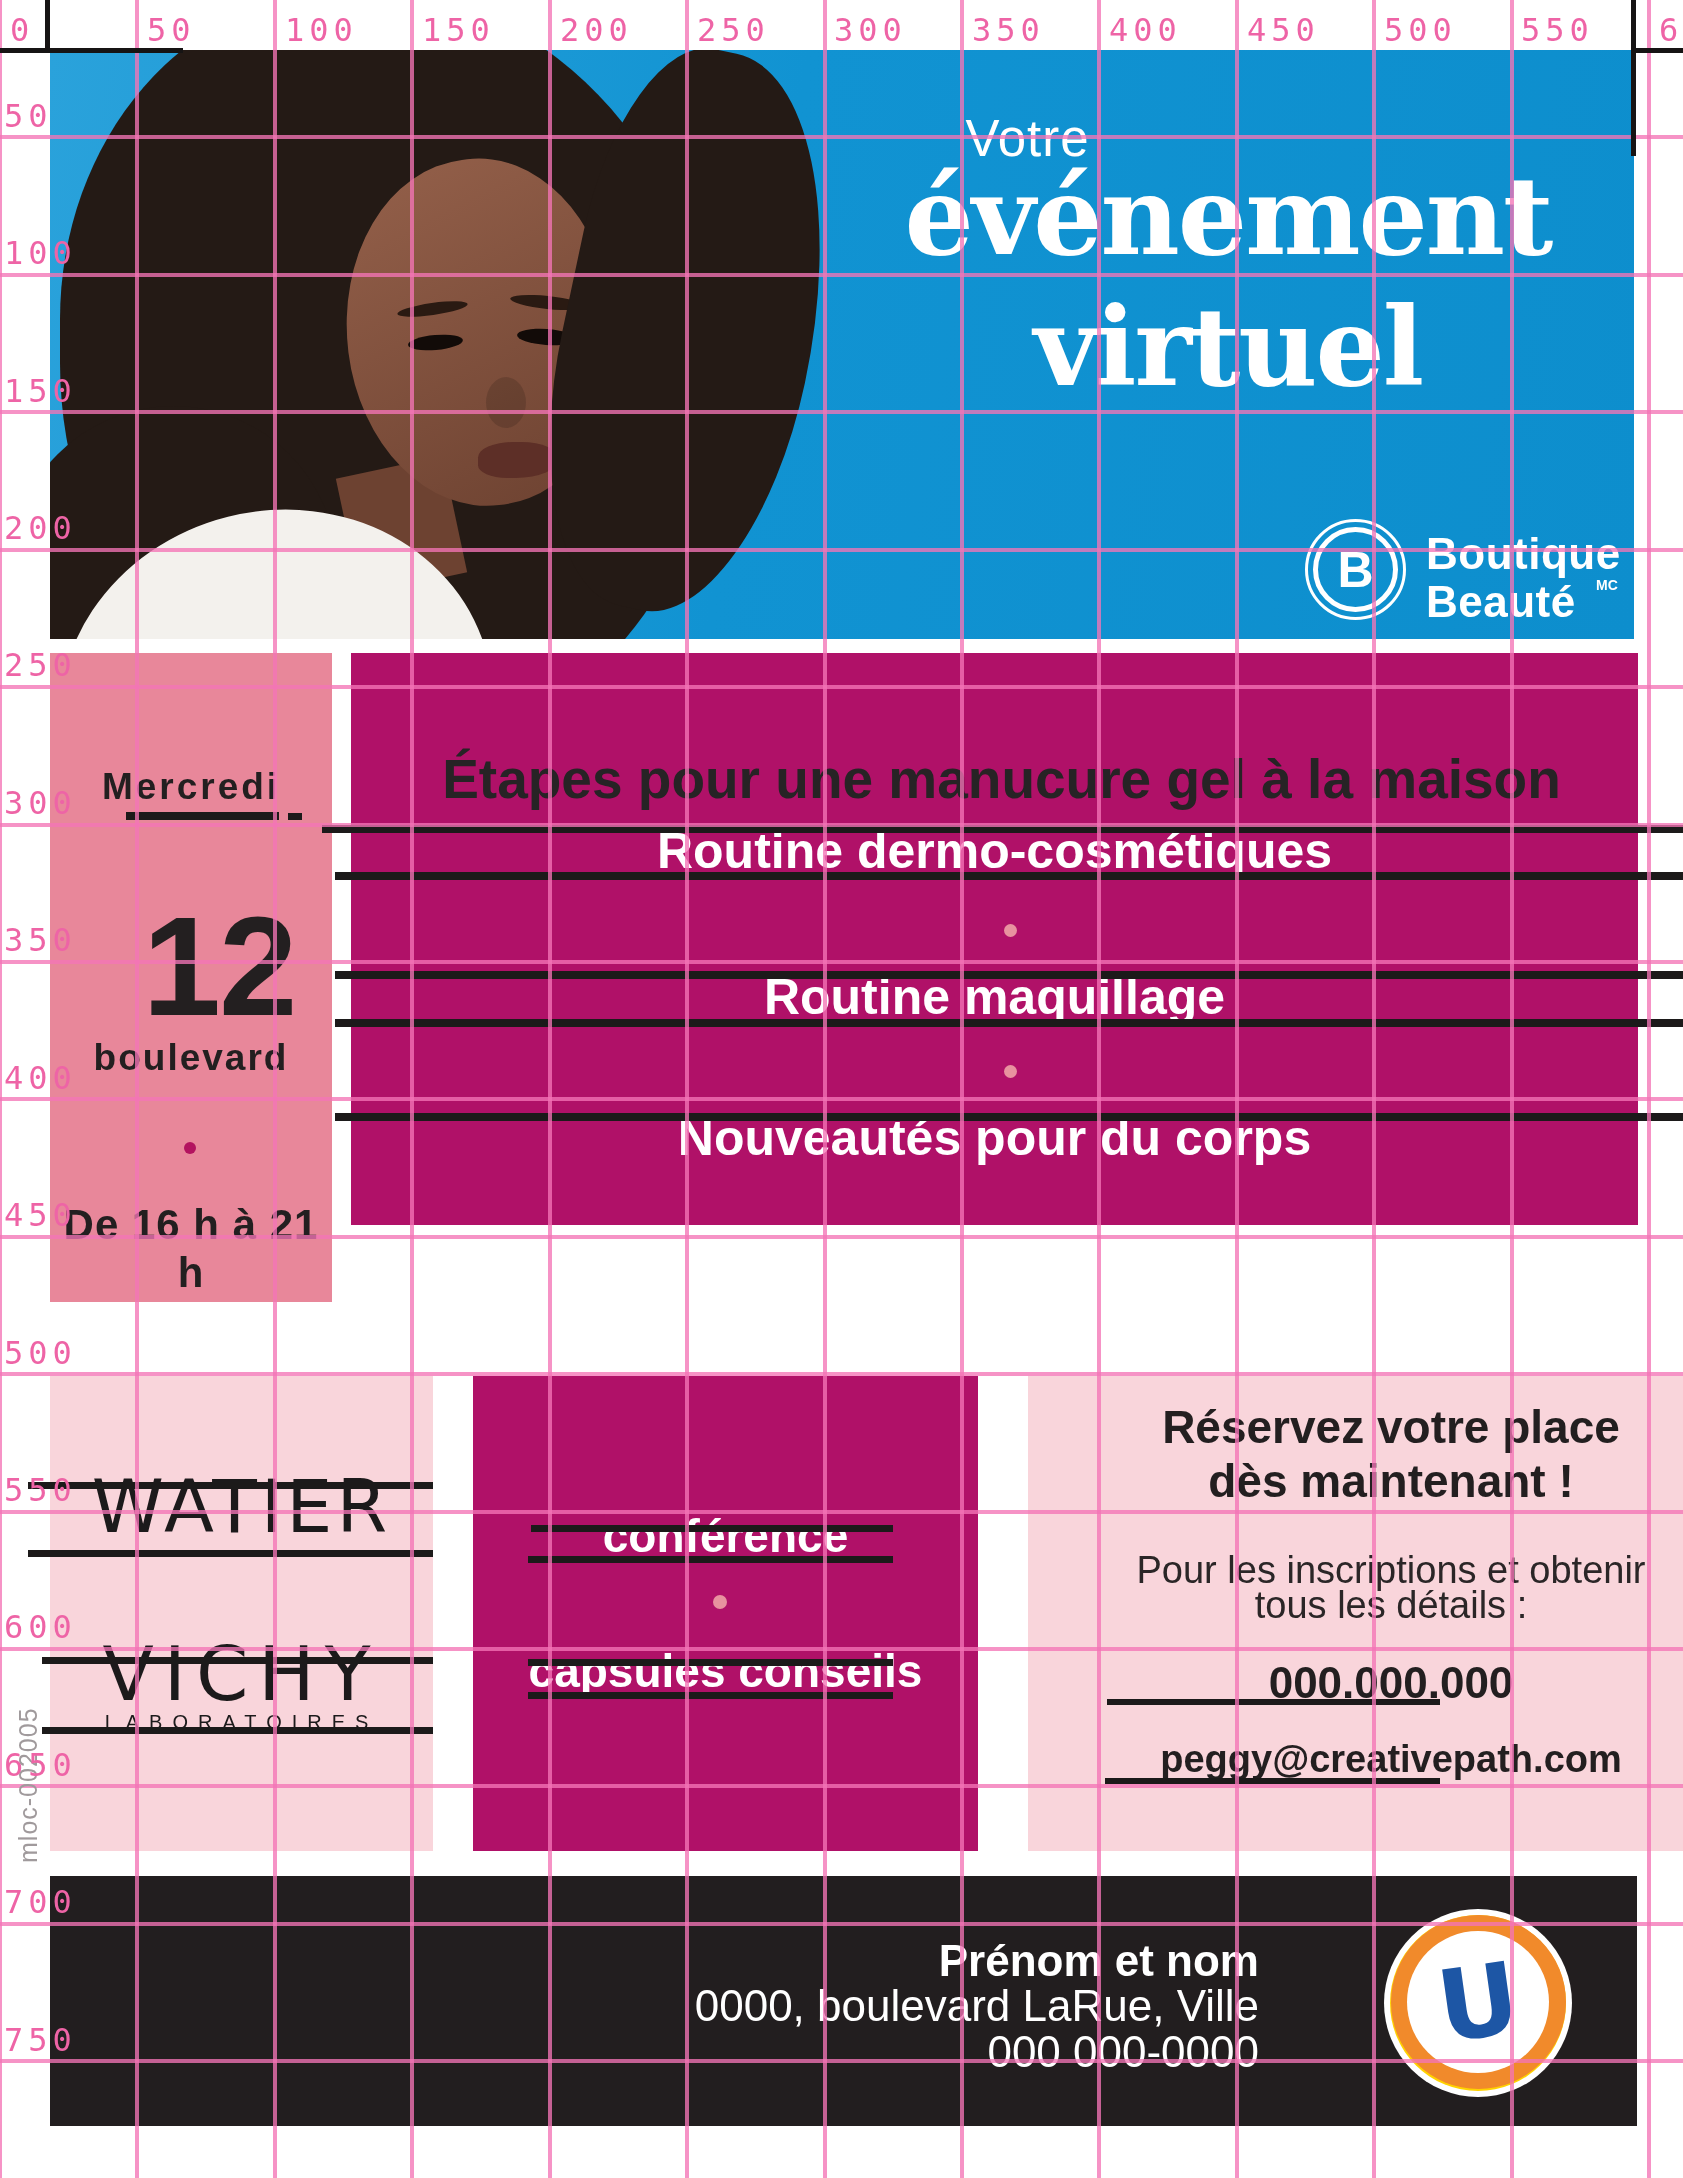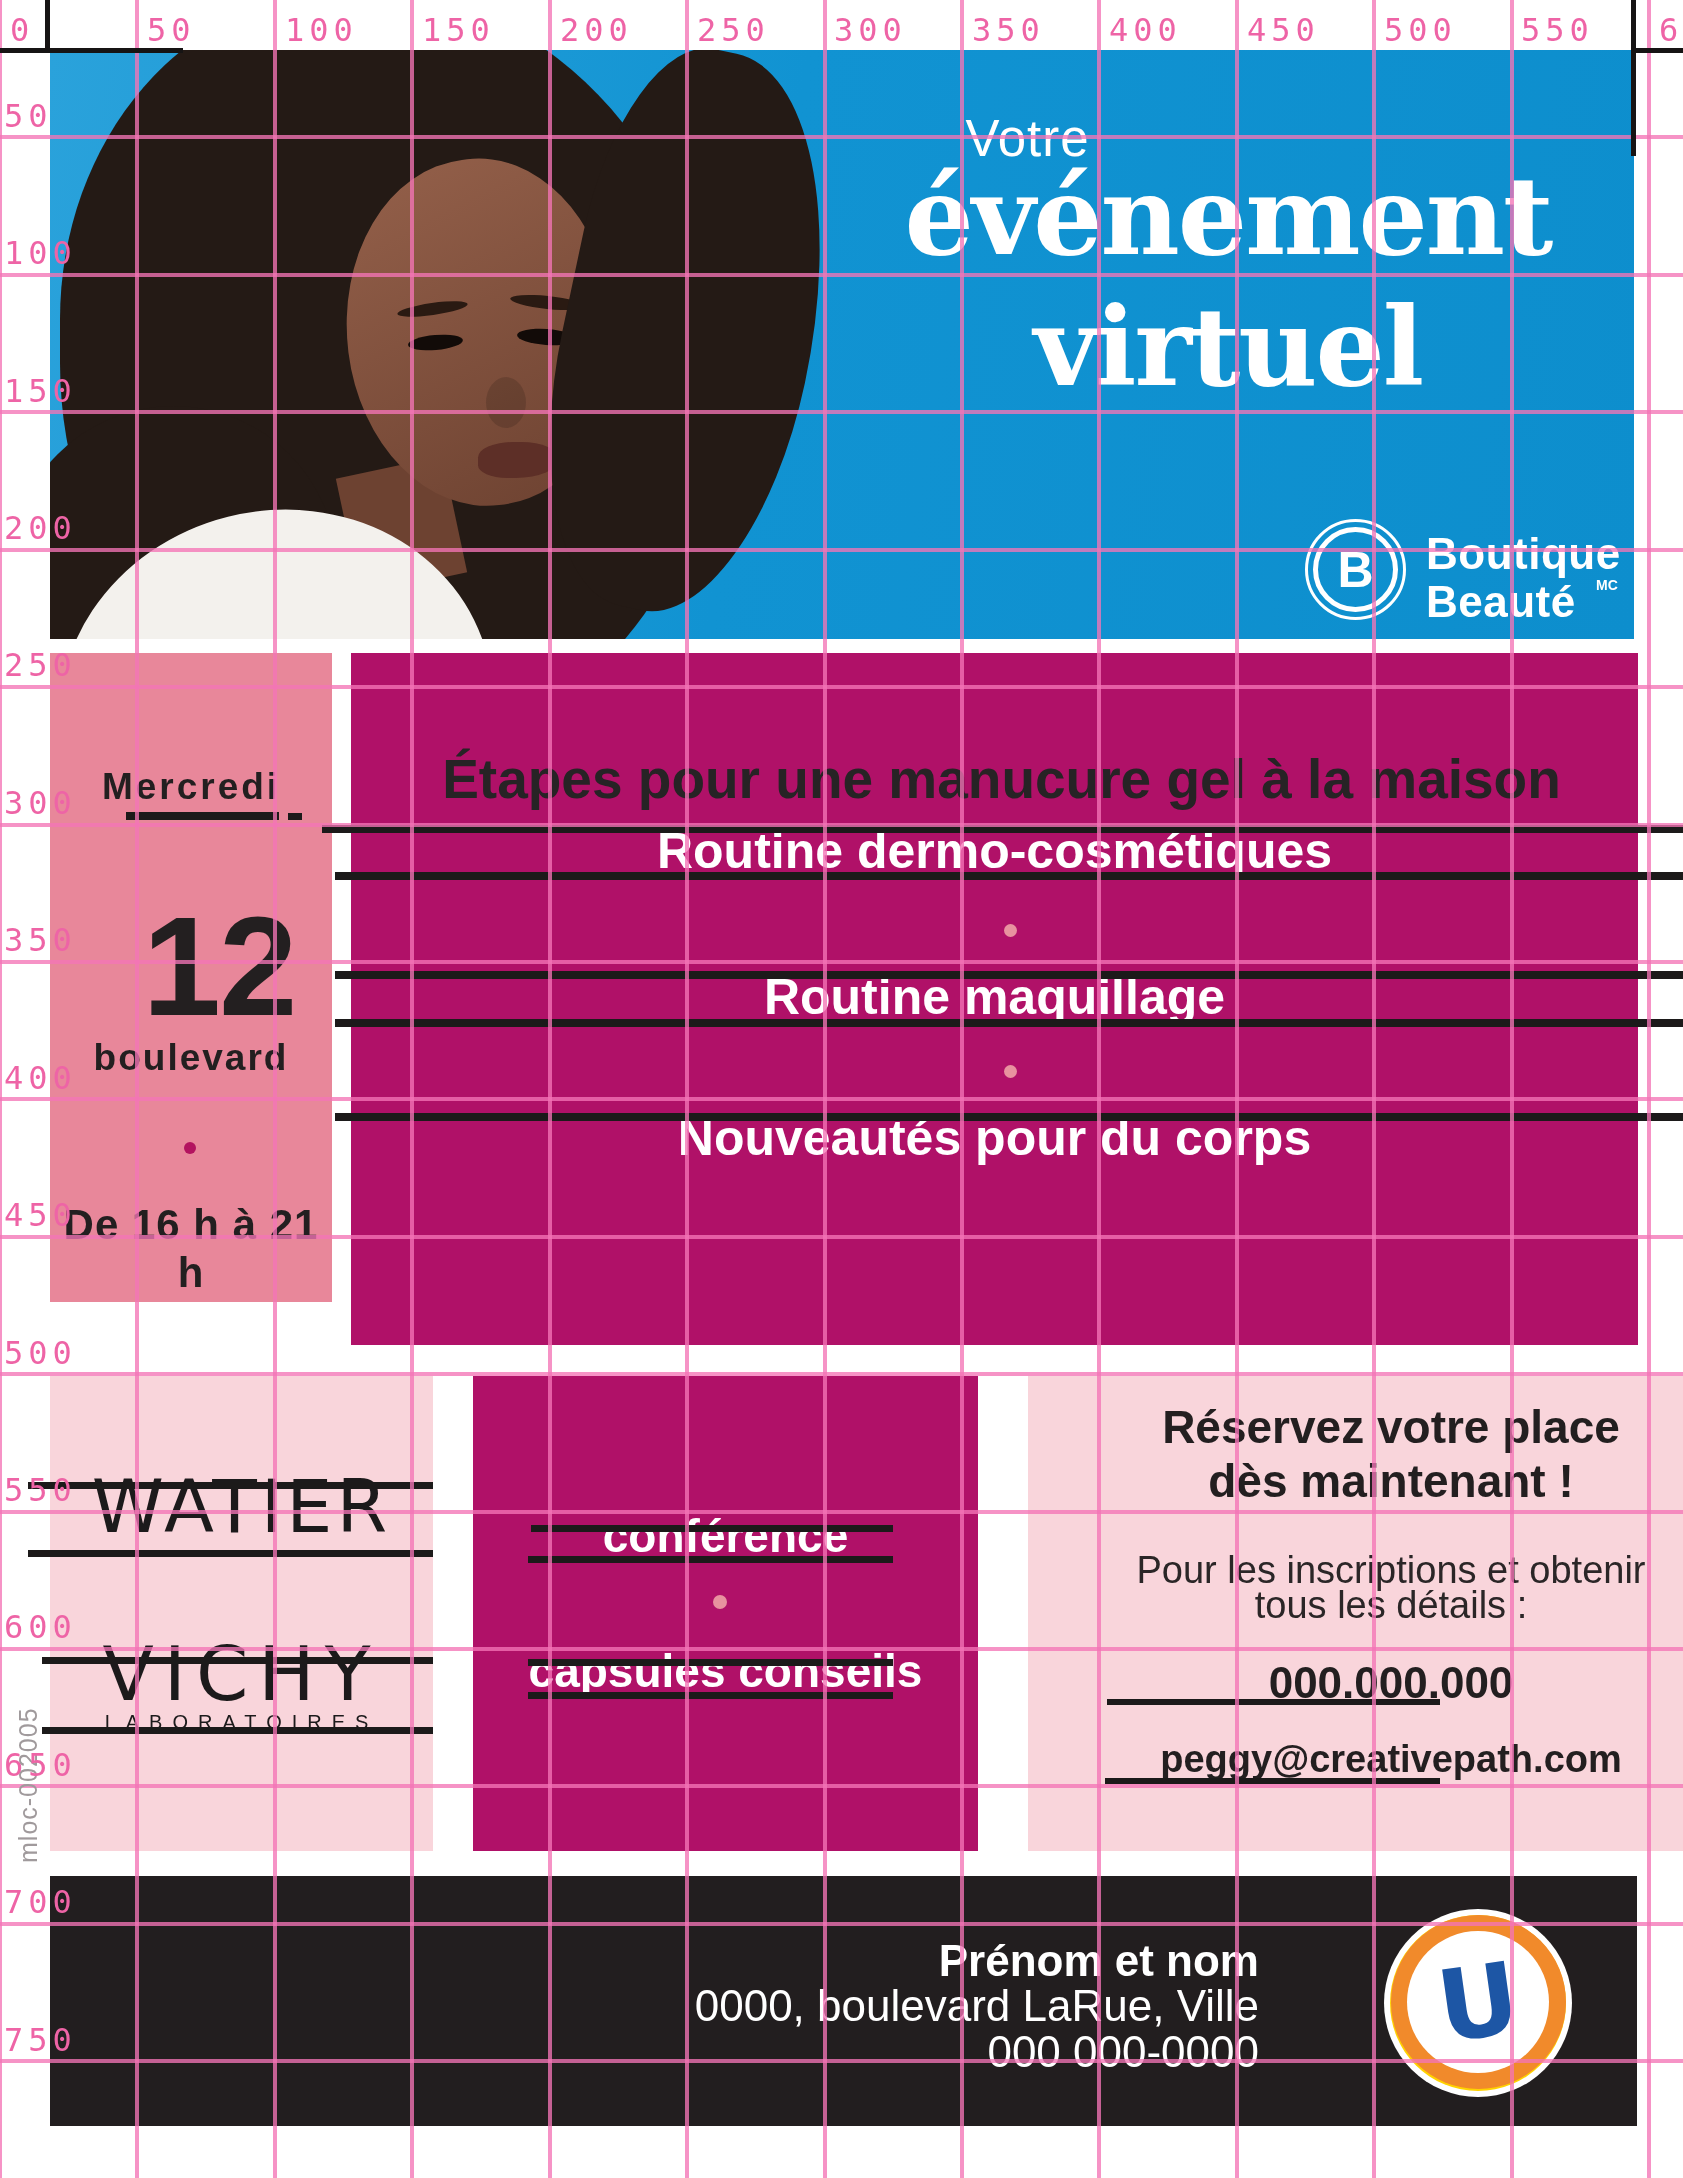--- a/index.html
+++ b/index.html
@@ -34,21 +34,21 @@
   .brand-name{position:absolute;left:1376px;color:#fff;font-weight:bold;font-size:44px;line-height:1;letter-spacing:0.5px;}
   .brand-tm{position:absolute;left:1546px;top:527px;color:#fff;font-weight:bold;font-size:14px;}
   
   .date-box{position:absolute;left:50px;top:653px;width:282px;height:649px;background:#e8879a;z-index:1;text-align:center;}
   .date-day{position:absolute;left:0;width:100%;top:113px;font-size:37px;font-weight:bold;letter-spacing:3px;}
   .date-number{position:absolute;left:0;width:100%;top:243px;font-size:141px;font-weight:bold;line-height:1;letter-spacing:-2px;padding-left:28px;}
   .date-month{position:absolute;left:0;width:100%;top:384px;font-size:37px;font-weight:bold;letter-spacing:2px;}
   .date-dot{position:absolute;left:134px;top:489px;width:12px;height:12px;border-radius:50%;background:#b3135f;}
   .date-time{position:absolute;left:0;width:100%;top:548px;font-size:42px;font-weight:bold;letter-spacing:1px;}
   
-  .program-box{position:absolute;left:351px;top:653px;width:1287px;height:692px;background:#b01168;z-index:1;}
+  .program-box{position:absolute;left:351px;top:653px;width:1287px;height:572px;background:#b01168;z-index:1;}
   .program-headline{position:absolute;left:-40px;right:-54px;top:99px;text-align:center;color:#272325;
                     font-size:55px;font-weight:bold;line-height:1;white-space:nowrap;}
   .program-item{position:absolute;left:0;width:100%;text-align:center;color:#fff;font-size:50px;font-weight:bold;line-height:1;white-space:nowrap;}
   .program-dot{position:absolute;left:653px;width:13px;height:13px;border-radius:50%;background:#e8929f;}
   
   .sponsor-box{position:absolute;left:50px;top:1376px;width:383px;height:475px;background:#f9d5db;z-index:1;text-align:center;}
   .sponsor-watier{position:absolute;left:0;width:100%;top:94px;font-family:"DejaVu Sans", sans-serif;
                   font-size:73px;font-weight:400;letter-spacing:4px;line-height:1;color:#1c1a1b;}
   .sponsor-vichy{position:absolute;left:0;width:100%;top:261px;font-family:"DejaVu Sans", sans-serif;
                  font-size:75px;font-weight:400;letter-spacing:10px;line-height:1;color:#1c1a1b;}

